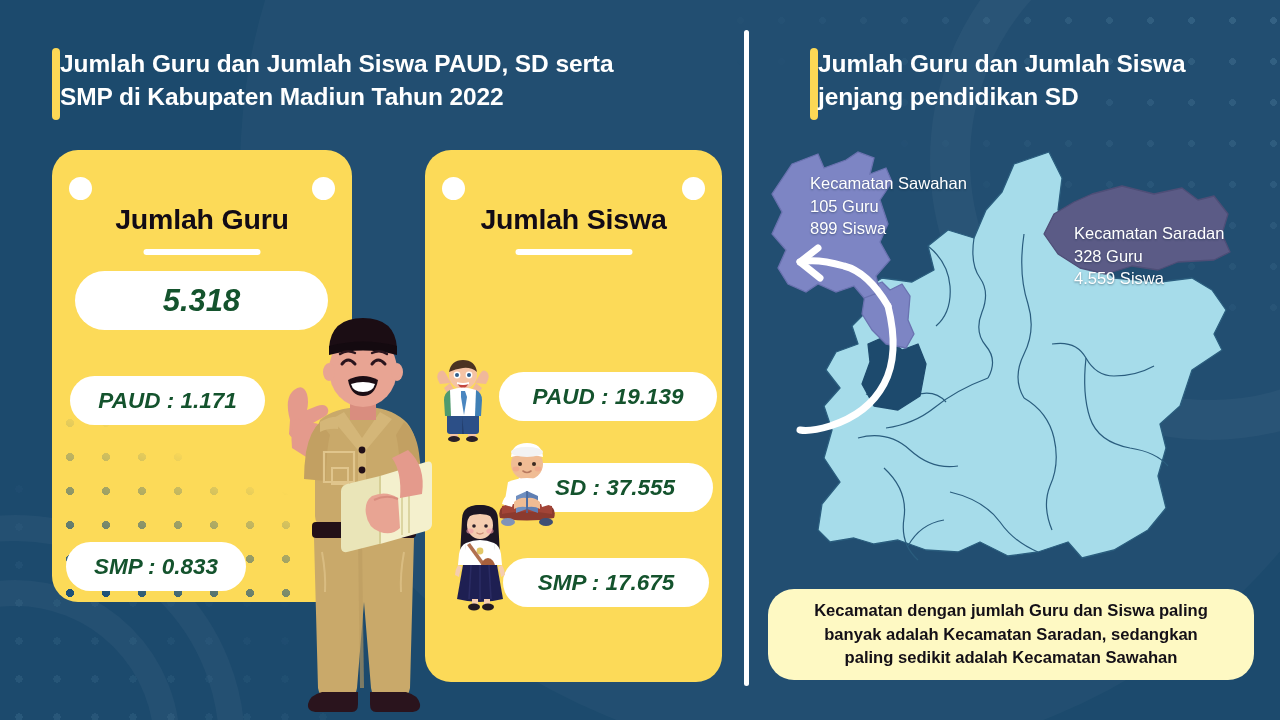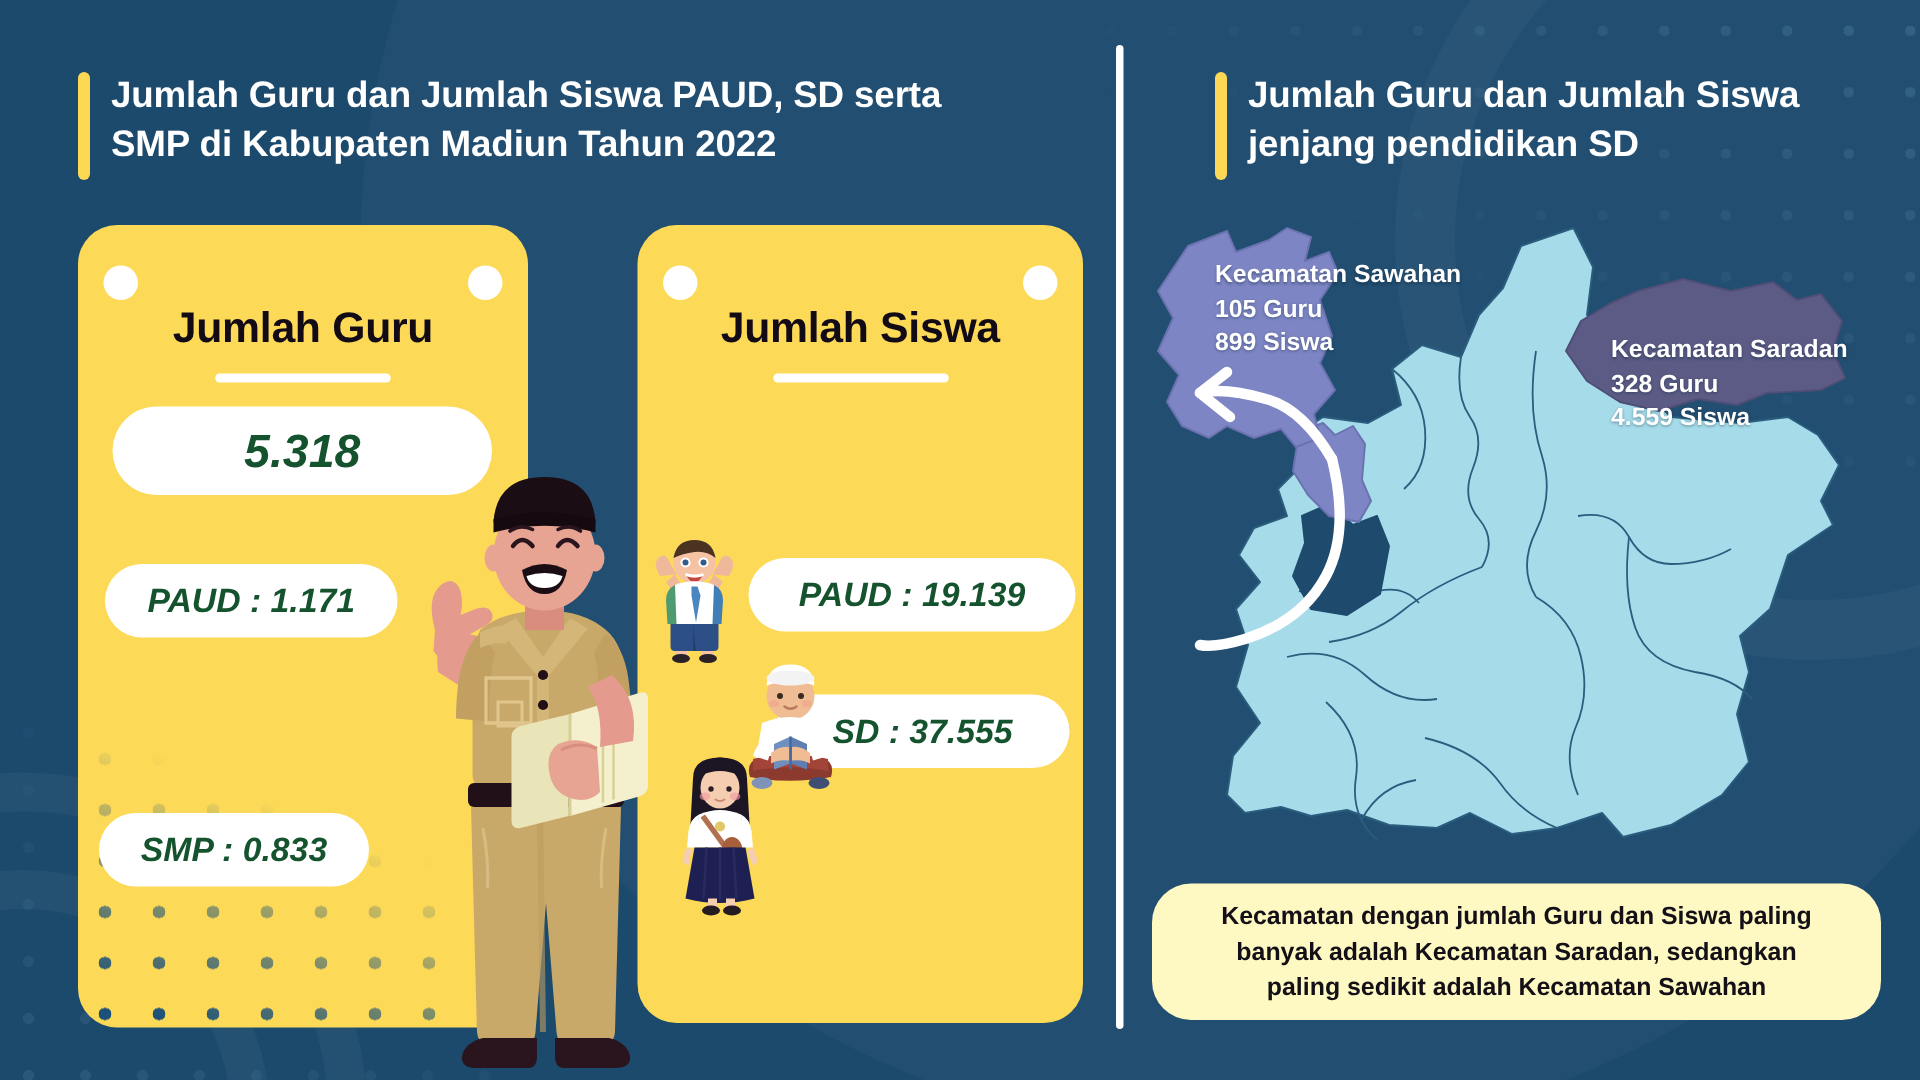--- a/index.html
+++ b/index.html
@@ -33,21 +33,21 @@
   }
   .bg-dots-bl {
     position:absolute; left:0; bottom:0; width:330px; height:250px;
     background-image:radial-gradient(rgba(143,196,222,0.12) 3.6px, transparent 3.8px);
     background-size:38px 38px;
     -webkit-mask-image:linear-gradient(30deg, #000 0%, transparent 70%);
     mask-image:linear-gradient(30deg, #000 0%, transparent 70%);
   }
 
   
-  .title { position:absolute; display:flex; align-items:flex-start; gap:14px; }
+  .title { position:absolute; display:flex; align-items:flex-start; gap:0; }
   .title-bar { width:8px; border-radius:4px; background:#fcd855; flex:none; }
   .title-text {
     color:#ffffff; font-size:24.5px; font-weight:bold;
     line-height:1.33; letter-spacing:-0.1px; white-space:pre-line;
   }
   #title-left  { left:52px; top:48px; }
   #title-left  .title-bar { height:72px; }
   #title-right { left:810px; top:48px;justify-content:flex-end; }
   #title-right .title-bar { height:72px; }
 
@@ -55,21 +55,21 @@
   .divider {
     position:absolute; left:744px; top:30px;
     width:5px; height:656px; border-radius:3px; background:#ffffff;
   }
 
   
   .stat-card {
     position:absolute; background:#fcda58;
     border-radius:26px; overflow:hidden;
   }
-  #card-guru  { left:52px;  top:150px; width:300px; height:535px; }
+  #card-guru  { left:52px;  top:150px; width:300px; height:452px; }
   #card-siswa { left:425px; top:150px; width:297px; height:532px; }
   .card-dots {
     position:absolute; left:0; bottom:0; width:100%; height:230px;
     background-image:radial-gradient(#1d5179 4.2px, transparent 4.4px);
     background-size:36px 34px;
     -webkit-mask-image:linear-gradient(22deg, #000 8%, transparent 58%);
     mask-image:linear-gradient(22deg, #000 8%, transparent 58%);
   }
   .punch-hole {
     position:absolute; width:23px; height:23px; border-radius:50%;
@@ -112,21 +112,21 @@
   #teacher-illustration { left:262px; top:300px; width:205px; height:420px; z-index:6; }
   #student-boy     { left:430px; top:358px; width:66px;  height:84px;  z-index:6; }
   #student-quran   { left:490px; top:440px; width:74px;  height:90px;  z-index:6; }
   #student-girl    { left:448px; top:503px; width:64px;  height:110px; z-index:6; }
 
   
   #map-wrap { position:absolute; left:762px; top:138px; width:500px; height:445px; }
   #map-svg  { width:100%; height:100%; display:block; }
 
   .map-label {
-    position:absolute; color:#ffffff; font-weight:bold;
+    position:absolute; color:#ffffff; font-weight:normal;
     font-size:16.5px; line-height:1.37; white-space:pre-line;
     text-shadow:0 1px 2px rgba(10,35,55,0.45);
   }
   #label-sawahan { left:810px; top:172px; }
   #label-saradan { left:1074px; top:222px; }
 
   
   #caption-box {
     position:absolute; left:768px; top:589px; width:486px; height:91px;
     background:#fef9c3; border-radius:26px;
@@ -177,20 +177,21 @@
 
 <div class="stat-card" id="card-siswa">
   <div class="card-dots" style="opacity:0"></div>
   <div class="punch-hole punch-left"></div>
   <div class="punch-hole punch-right"></div>
   <div class="card-heading">Jumlah Siswa</div>
   <div class="card-rule"></div>
 
   <div class="pill pill-sub" id="siswa-paud">PAUD : 19.139</div>
   <div class="pill pill-sub" id="siswa-sd">SD : 37.555</div>
+  <div class="pill pill-sub" id="siswa-smp">SMP : 17.675</div>
 </div>
 
 <svg class="illus" id="teacher-illustration" viewBox="0 0 205 420">
 
   <path d="M28 120 q-6 -22 4 -30 q9 -7 13 4 q2 8 0 16 l10 -4 q9 -3 11 3 q2 5 -6 9 l-9 5 q6 0 8 4 q2 5 -6 7 l-14 4 q-9 2 -12 -4z" fill="#e49a8c"></path>
   <path d="M30 148 q-2 -20 4 -30 l24 10 q-4 18 -6 34z" fill="#e49a8c"></path>
 
   <path d="M58 120 q14 -12 40 -13 q28 -1 44 13 q12 10 13 34 l2 62 q-1 8 -9 9 l-86 1 q-9 -1 -9 -10 l0 -62 q1 -24 5 -34z" fill="#c9a96a"></path>
   <path d="M58 122 q-10 9 -14 30 q-2 14 -2 27 l22 2 q0 -30 4 -46z" fill="#c2a062"></path>
   <path d="M142 122 q12 9 15 31 q2 13 2 26 l-21 2 q0 -30 -4 -46z" fill="#c2a062"></path>

